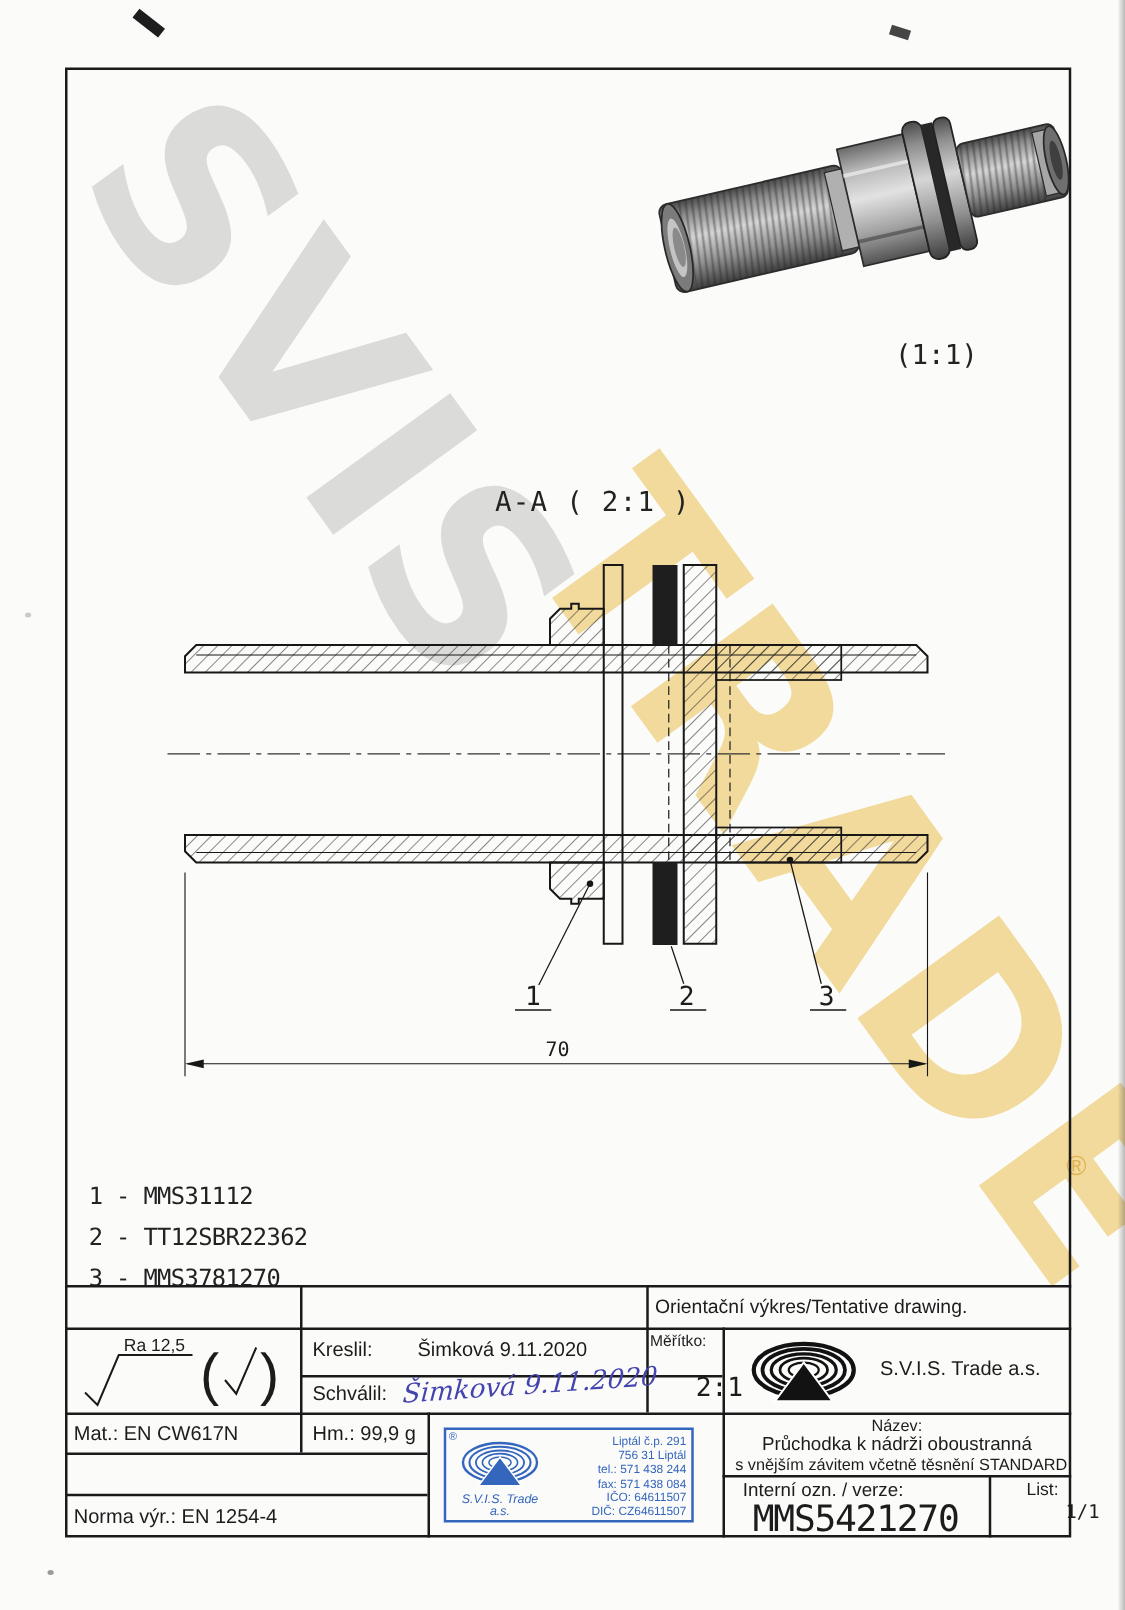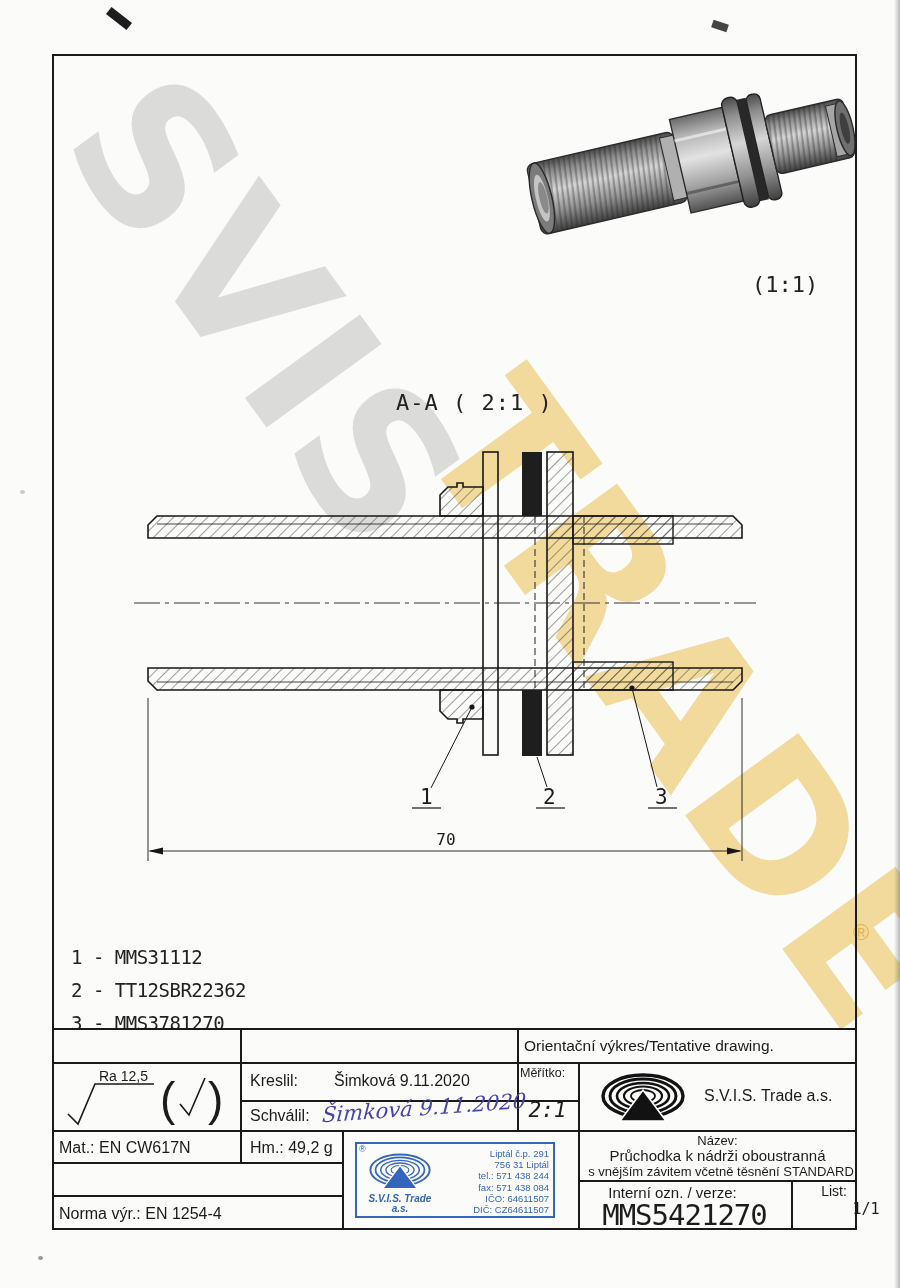--- a/index.html
+++ b/index.html
@@ -15,21 +15,21 @@
   .scan-mark2{position:absolute;left:712px;top:22px;width:16px;height:8px;background:#242424;transform:rotate(18deg);opacity:.85;}
   .scan-dot{position:absolute;width:5px;height:4px;background:#9a9a9a;border-radius:50%;}
   
   .wm{position:absolute;font-family:"DejaVu Sans",sans-serif;font-weight:700;
       transform-origin:0 0;mix-blend-mode:multiply;white-space:nowrap;pointer-events:none;}
   .wm-svis{left:205px;top:35px;font-size:195px;letter-spacing:4px;color:#bfbfbf;opacity:.5;transform:rotate(54deg);}
   .wm-trade{left:557px;top:336px;font-size:192px;letter-spacing:6px;color:#eec24f;opacity:.55;transform:rotate(54deg);}
   .wm-reg{position:absolute;left:853px;top:920px;font-size:22px;color:#e6bd55;opacity:.7;mix-blend-mode:multiply;}
   
   #iso-view{position:absolute;left:522px;top:58px;width:336px;height:212px;}
-  .scale-label{position:absolute;left:752px;top:272px;font-family:"DejaVu Sans Mono",monospace;font-size:22px;color:#222;}
+  .scale-label{position:absolute;left:716px;top:272px;font-family:"DejaVu Sans Mono",monospace;font-size:22px;color:#222;}
   .section-title{position:absolute;left:396px;top:390px;font-family:"DejaVu Sans Mono",monospace;
                  font-size:22px;letter-spacing:1px;color:#222;}
   #section-view{position:absolute;left:130px;top:430px;width:640px;height:448px;}
   
   #parts-list{position:absolute;left:57px;top:941px;font-family:"DejaVu Sans Mono",monospace;
               font-size:19px;color:#222;margin-left:14px;}
   #parts-list .pl{height:33px;line-height:33px;letter-spacing:-0.5px;}
   
   #tblock{position:absolute;left:52px;top:1028px;width:805px;height:202px;font-size:16px;}
   .hl,.vl{position:absolute;background:#1a1a1a;}
@@ -39,21 +39,21 @@
   .mono{font-family:"DejaVu Sans Mono",monospace;}
   .signature{position:absolute;left:270px;top:68px;font-family:"DejaVu Serif",serif;
              font-style:italic;font-size:21px;color:#4444ae;transform:rotate(-4deg) skewX(-8deg);white-space:nowrap;}
   .company-cell{position:absolute;left:526px;top:36px;width:279px;height:64px;
                 display:flex;align-items:center;justify-content:flex-start;padding-left:22px;box-sizing:border-box;gap:18px;}
   
   #stamp{position:absolute;left:303px;top:114px;width:200px;height:76px;border:2px solid #3466bd;
          box-sizing:border-box;color:#3466bd;display:flex;}
   #stamp .reg{position:absolute;left:2px;top:0px;font-size:9px;}
   #stamp .left{width:86px;position:relative;padding-top:6px;text-align:center;}
-  #stamp .lname{font-size:10px;font-weight:bold;font-style:italic;line-height:10px;}
+  #stamp .lname{font-size:10px;font-weight:normal;font-style:italic;line-height:10px;}
   #stamp .right{flex:1;text-align:right;padding:4px 4px 0 0;font-size:9.5px;line-height:11.2px;}
 </style>
 </head>
 <body>
 
 <div id="page">
 
   <div class="wm wm-svis">SVIS</div>
   <div class="wm wm-trade">TRADE</div>
   <div class="wm-reg">®</div>
@@ -185,38 +185,38 @@
       <path d="M118,36 L127,47 L143,10" fill="none" stroke="#1a1a1a" stroke-width="1.6"></path>
       <text x="146" y="47" font-size="46" font-family="Liberation Sans, sans-serif" fill="#1c1c1c">)</text>
     </svg>
 
     <div class="tb-text" style="left:198px;top:44px;">Kreslil:</div>
     <div class="tb-text" style="left:282px;top:44px;">Šimková 9.11.2020</div>
     <div class="tb-text" style="left:198px;top:79px;">Schválil:</div>
     <div class="signature">Šimková 9.11.2020</div>
 
     <div class="tb-text" style="left:468px;top:38px;font-size:12.5px;">Měřítko:</div>
-    <div class="tb-text tb-center mono" style="left:465px;top:70px;width:61px;font-size:21px;font-style:italic;">2:1</div>
+    <div class="tb-text tb-center mono" style="left:493px;top:70px;width:61px;font-size:21px;">2:1</div>
 
     <div class="company-cell">
       <svg width="86" height="54" viewBox="-43 -27 86 54">
         <g stroke="#121212" fill="none">
           <ellipse rx="40" ry="21" stroke-width="3.4"></ellipse>
           <ellipse rx="33" ry="17" stroke-width="3"></ellipse>
           <ellipse rx="26" ry="13" stroke-width="2.6"></ellipse>
           <ellipse rx="19" ry="9.5" stroke-width="2.2"></ellipse>
           <ellipse rx="12" ry="6" stroke-width="1.8"></ellipse>
         </g>
         <polygon points="-23,25 23,25 0,-6" fill="#121212" stroke="#ffffff" stroke-width="1.6"></polygon>
       </svg>
       <span style="font-size:16px;">S.V.I.S. Trade a.s.</span>
     </div>
 
     <div class="tb-text" style="left:7px;top:111px;">Mat.: EN CW617N</div>
-    <div class="tb-text" style="left:198px;top:111px;">Hm.: 49,2 g</div>
+    <div class="tb-text" style="left:198px;top:111px;">Hm.: 99,9 g</div>
     <div class="tb-text" style="left:7px;top:177px;">Norma výr.: EN 1254-4</div>
 
     <div id="stamp">
       <span class="reg">®</span>
       <div class="left">
         <svg width="68" height="40" viewBox="-43 -27 86 54">
           <g stroke="#3466bd" fill="none">
             <ellipse rx="40" ry="21" stroke-width="2.6"></ellipse>
             <ellipse rx="33" ry="17" stroke-width="2.3"></ellipse>
             <ellipse rx="26" ry="13" stroke-width="2"></ellipse>
@@ -235,21 +235,21 @@
         <div>fax: 571 438 084</div>
         <div>IČO: 64611507</div>
         <div>DIČ: CZ64611507</div>
       </div>
     </div>
 
     <div class="tb-text tb-center" style="left:526px;top:105px;width:279px;font-size:13px;">Název:</div>
     <div class="tb-text tb-center" style="left:526px;top:119px;width:279px;font-size:15px;">Průchodka k nádrži oboustranná</div>
     <div class="tb-text tb-center" style="left:526px;top:136px;width:286px;font-size:13px;">s vnějším závitem včetně těsnění STANDARD</div>
 
-    <div class="tb-text tb-center" style="left:514px;top:156px;width:213px;font-size:15px;">Interní ozn. / verze:</div>
+    <div class="tb-text tb-center" style="left:500px;top:156px;width:213px;font-size:15px;">Interní ozn. / verze:</div>
     <div class="tb-text tb-center mono" style="left:526px;top:170px;width:213px;font-size:29px;letter-spacing:-1px;">MMS5421270</div>
     <div class="tb-text tb-center" style="left:749px;top:155px;width:66px;font-size:14px;">List:</div>
     <div class="tb-text tb-center mono" style="left:781px;top:172px;width:66px;font-size:15px;">1/1</div>
   </div>
 
   <div class="scan-mark1"></div>
   <div class="scan-mark2"></div>
   <div class="scan-dot" style="left:38px;top:1256px;"></div>
   <div class="scan-dot" style="left:20px;top:490px;opacity:.5;"></div>
   <div class="scan-strip-right"></div>

